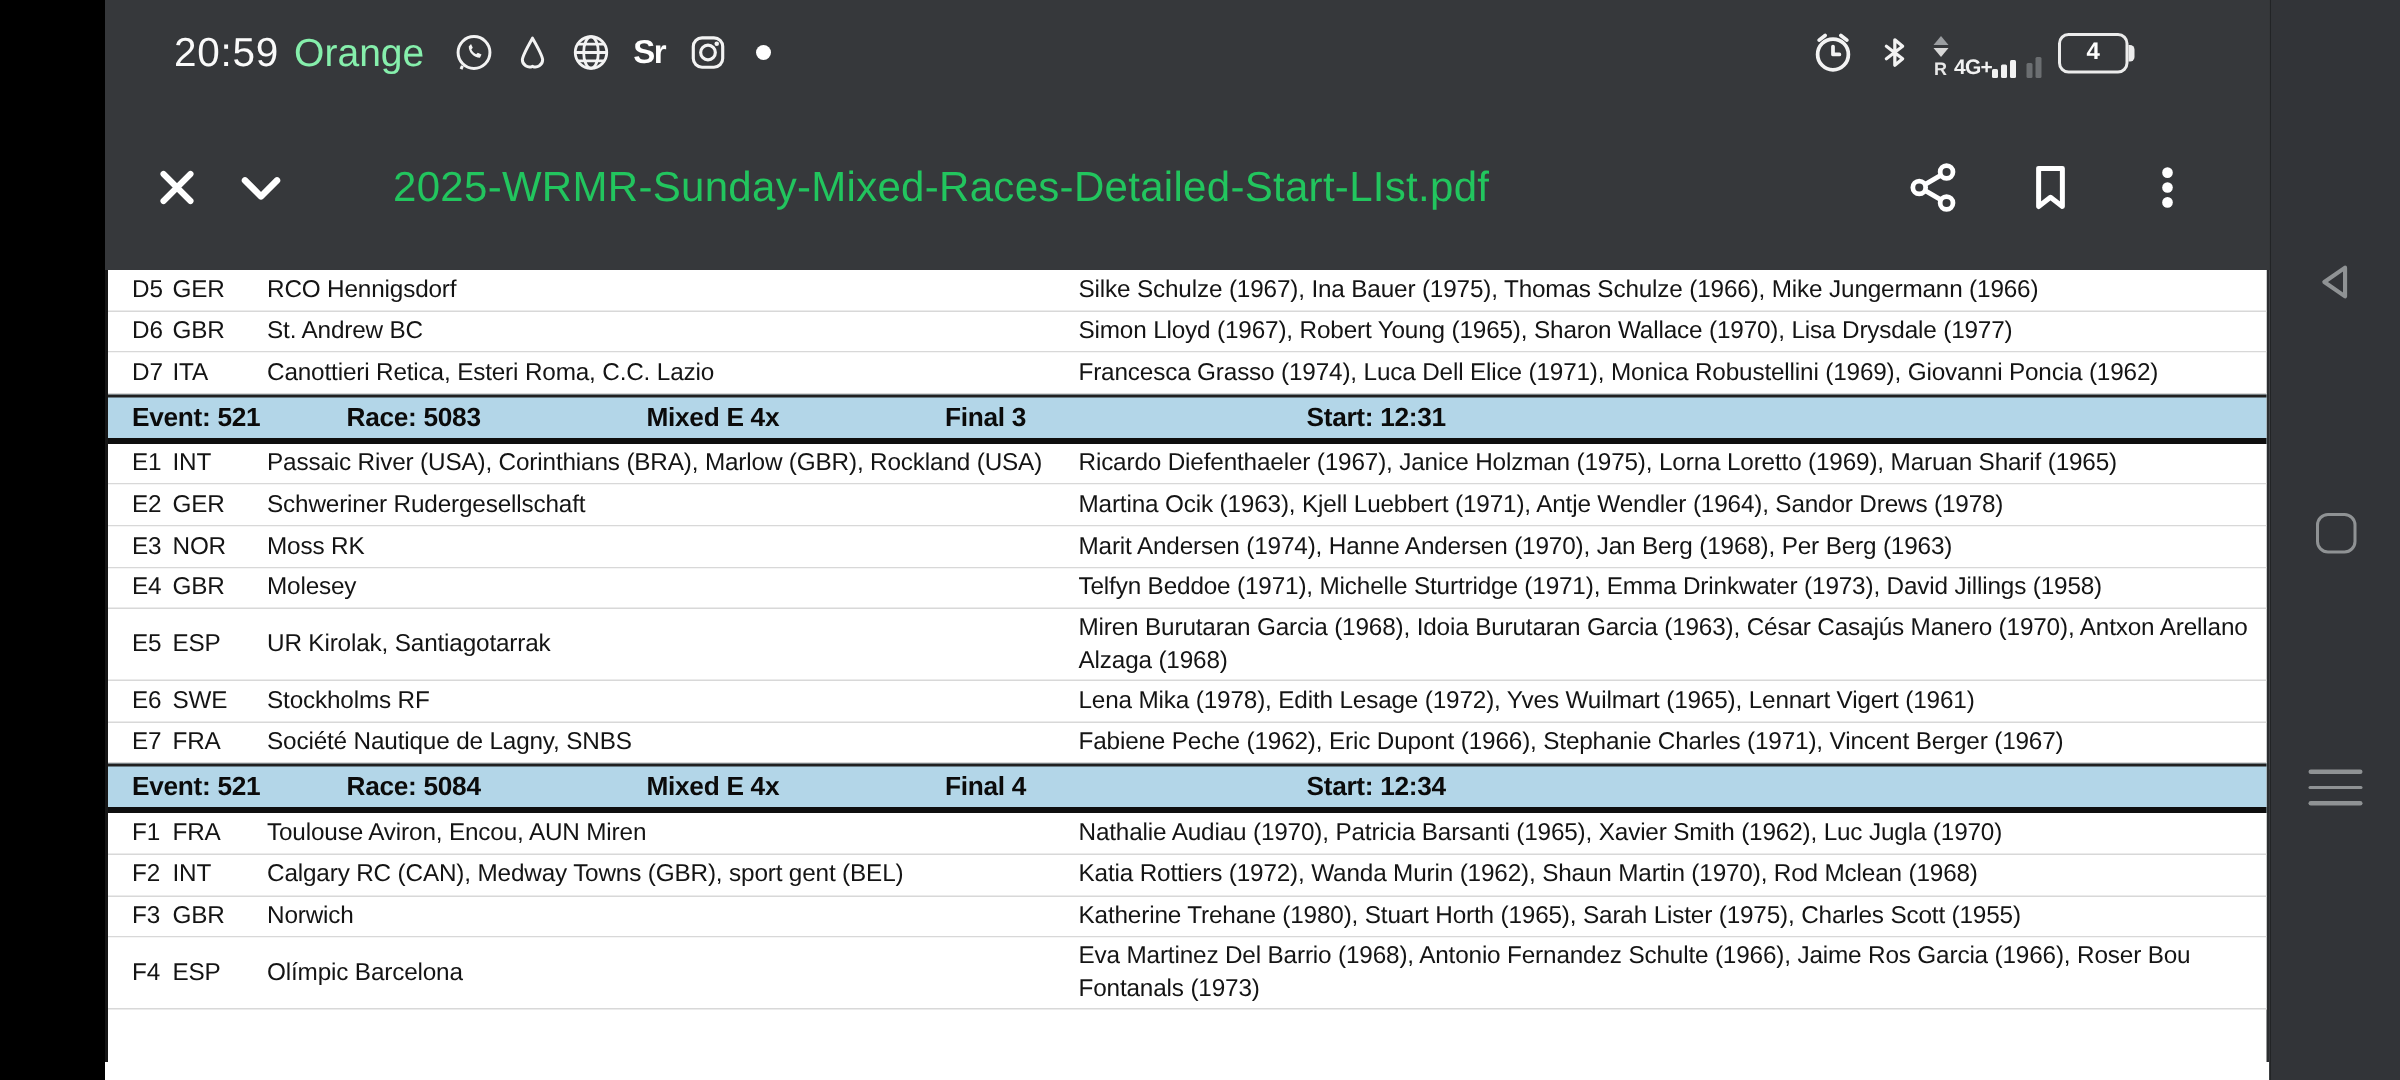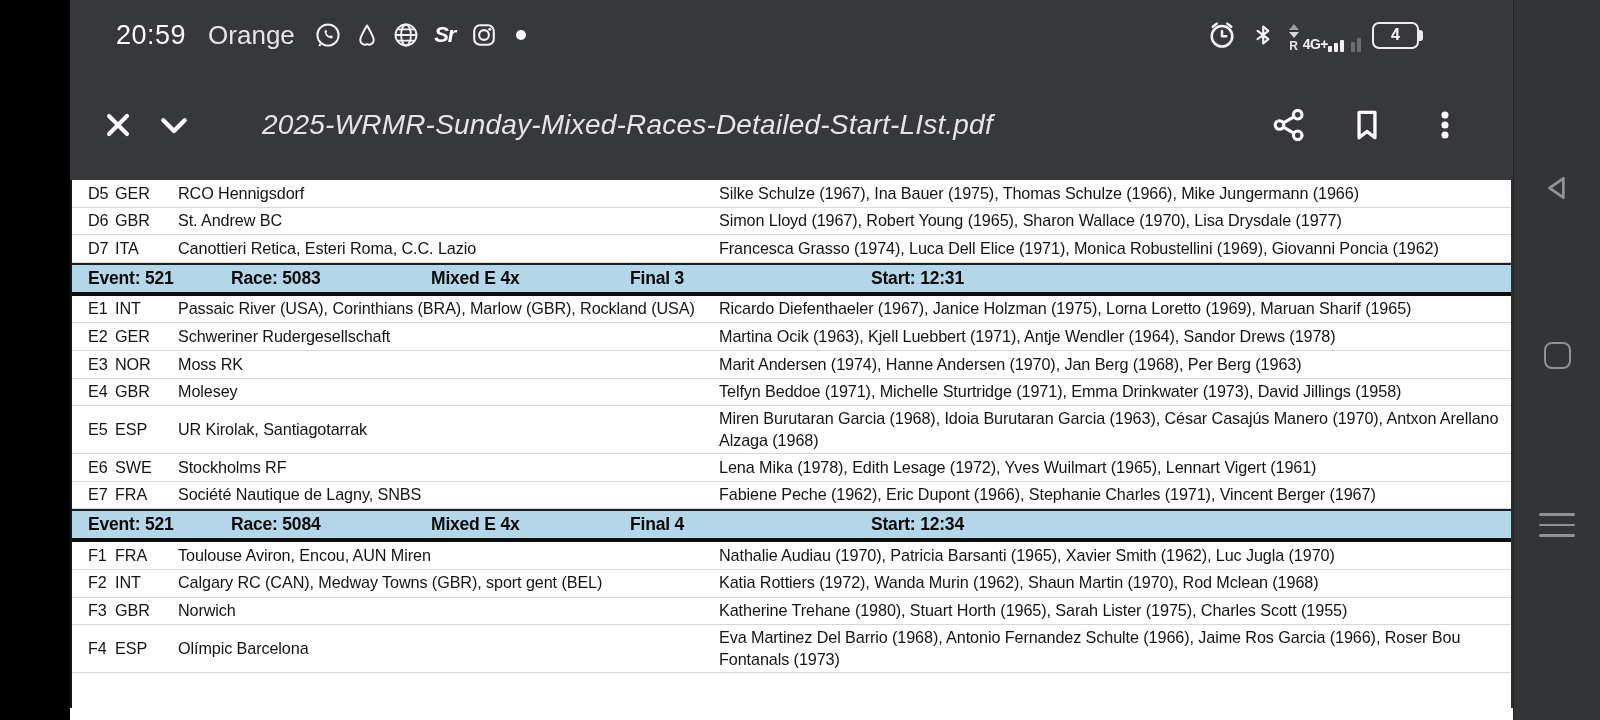--- a/index.html
+++ b/index.html
@@ -10,24 +10,24 @@
   .left-strip { position:absolute; left:0; top:0; width:70px; height:720px; background:#000; }
 
   
   .app { position:absolute; left:70px; top:0; width:1443px; height:513px; background:#fff; }
 
   
   .chrome { position:absolute; top:0; left:0; width:100%; height:180px; background:#36383b; color:#f2f2f2; }
 
   .statusbar { height:70px; display:flex; align-items:center; padding:0 88px 0 46px; }
   .sb-time { font-size:27px; font-weight:500; letter-spacing:.5px; color:#fafafa; }
-  .sb-carrier { font-size:26px; margin-left:22px; color:#e5e5e5;text-align:right; }
+  .sb-carrier { font-size:26px; margin-left:10px; color:#86efac;text-align:right; }
   .sb-icons { display:flex; align-items:center; gap:9px; margin-left:18px; }
   .sb-ic { width:30px; height:30px; display:flex; align-items:center; justify-content:center; color:#f3f3f3; }
-  .sb-sr { font-size:22px; font-weight:700; font-style:italic; color:#fff; letter-spacing:-1px; }
+  .sb-sr { font-size:22px; font-weight:700; color:#fff; letter-spacing:-1px; }
   .sb-dot { width:10px; height:10px; border-radius:50%; background:#fff; margin-left:8px; }
   .sb-right { margin-left:auto; display:flex; align-items:center; gap:11px; }
 
   .signal { display:flex; align-items:flex-end; gap:4px; height:34px; }
   .sig-colA { display:flex; flex-direction:column; align-items:center; justify-content:flex-end; }
   .arr { width:0; height:0; border-left:5px solid transparent; border-right:5px solid transparent; }
   .arr.up { border-bottom:6px solid #9a9da0; margin-bottom:2px; }
   .arr.down { border-top:6px solid #d8d8d8; }
   .sig-r { font-size:12px; font-weight:700; color:#e8e8e8; line-height:12px; margin-top:2px; }
   .sig-colB { display:flex; flex-direction:row; align-items:flex-start; }
@@ -39,21 +39,21 @@
 
   .battery { position:relative; width:47px; height:27px; border:2px solid #ececec; border-radius:7px;
              display:flex; align-items:center; justify-content:center; margin-right:6px; }
   .batt-fill { position:absolute; left:3px; top:3px; bottom:3px; width:4px; border-radius:2px; }
   .batt-num { font-size:16px; font-weight:600; color:#fff; }
   .batt-nub { position:absolute; right:-6px; top:6px; width:4px; height:11px; background:#ececec; border-radius:0 3px 3px 0; }
 
   .pdfbar { height:110px; display:flex; align-items:center; padding:0 40px 0 20px; }
   .icon-btn { width:56px; height:56px; display:flex; align-items:center; justify-content:center; color:#fff; cursor:pointer; }
   .title-wrap { flex:1; padding-left:60px; overflow:hidden; }
-  .pdf-title { font-size:28px; color:#e5e5e5; white-space:nowrap; letter-spacing:.2px;font-style:italic; }
+  .pdf-title { font-size:28px; color:#22c55e; white-space:nowrap; letter-spacing:.2px; }
   .pdf-source { font-size:21px; color:#ececec; margin-top:9px; font-weight:400; }
   .hdr-right { display:flex; align-items:center; gap:22px; margin-left:16px; }
 
   
   .page { position:absolute; top:180px; left:0; width:100%; height:540px; background:#fff; overflow:hidden; }
   .doc-table { border-left:2px solid #161616; border-right:2px solid #2c2e30; min-height:528px; }
 
   .row { display:flex; align-items:center; min-height:27.6px; border-bottom:1px solid #d8d8d8;
          font-size:16.2px; letter-spacing:-.1px; color:#141414; line-height:21.5px; background:#fff; }
   .c-lane { flex:0 0 43px; padding-left:16px; }

